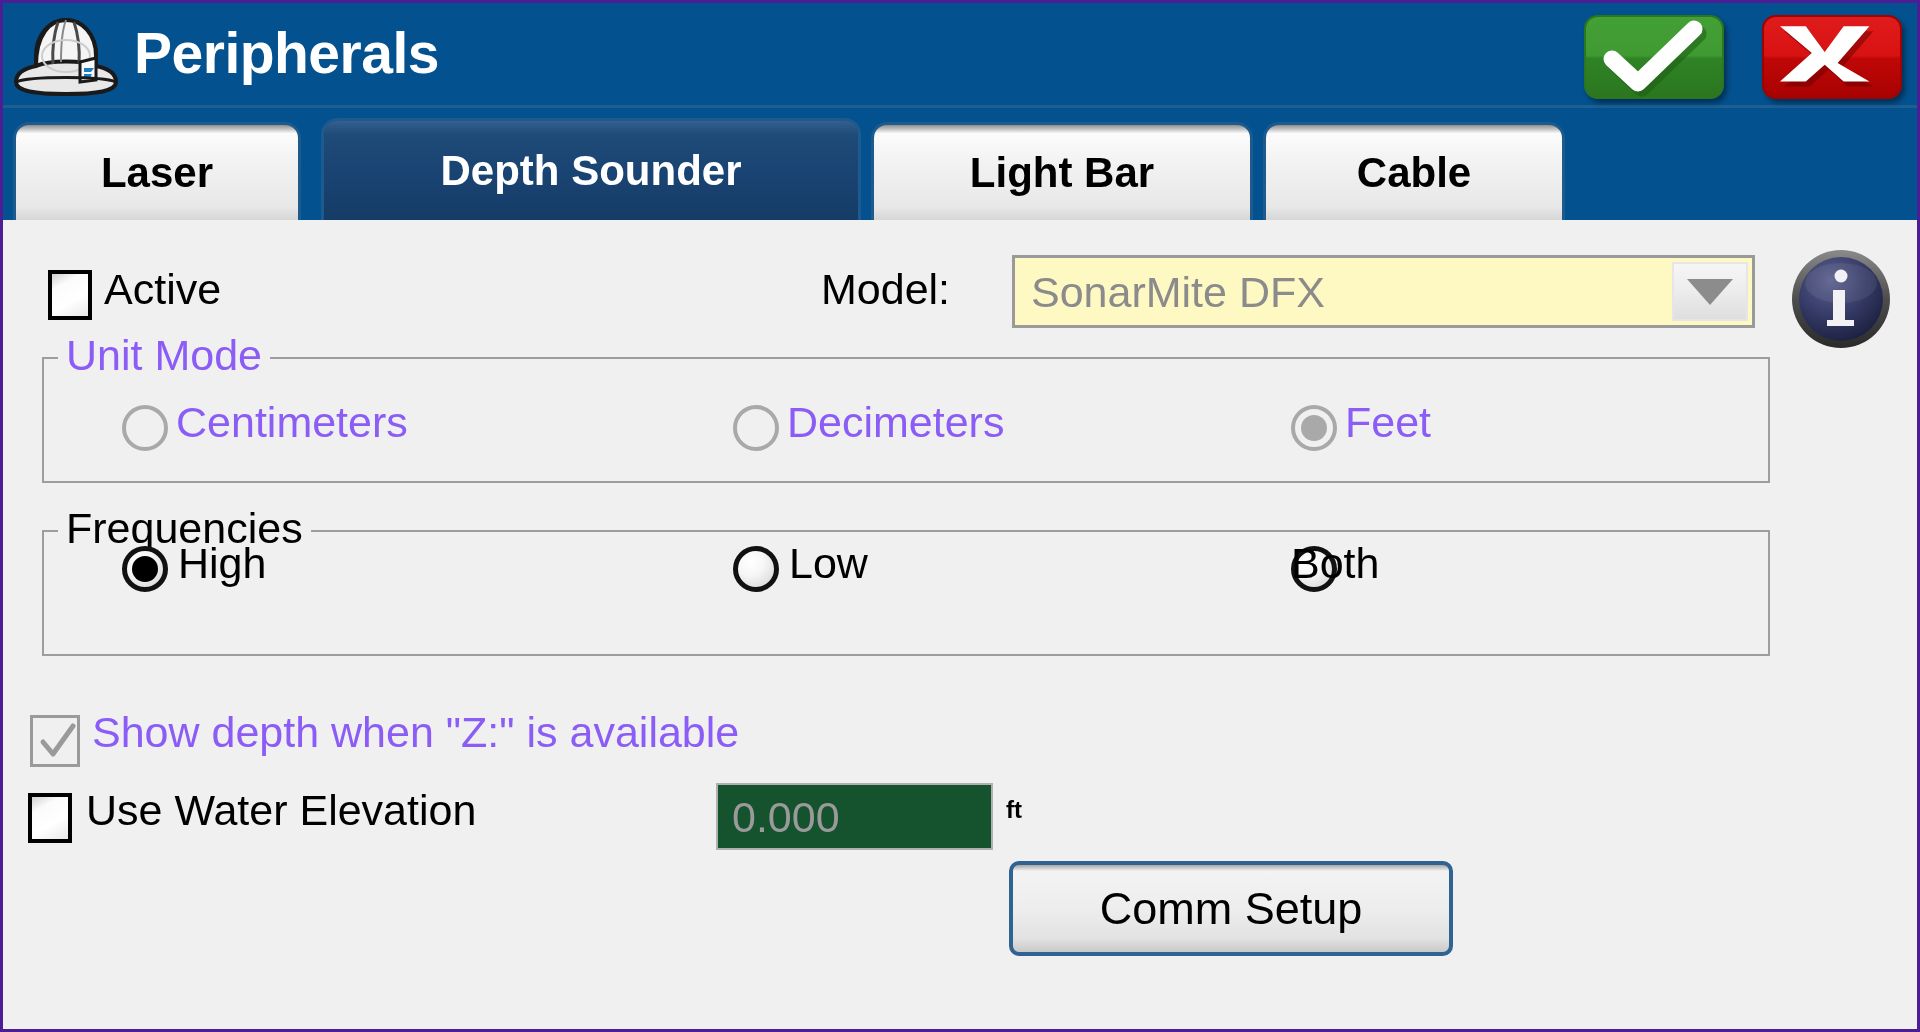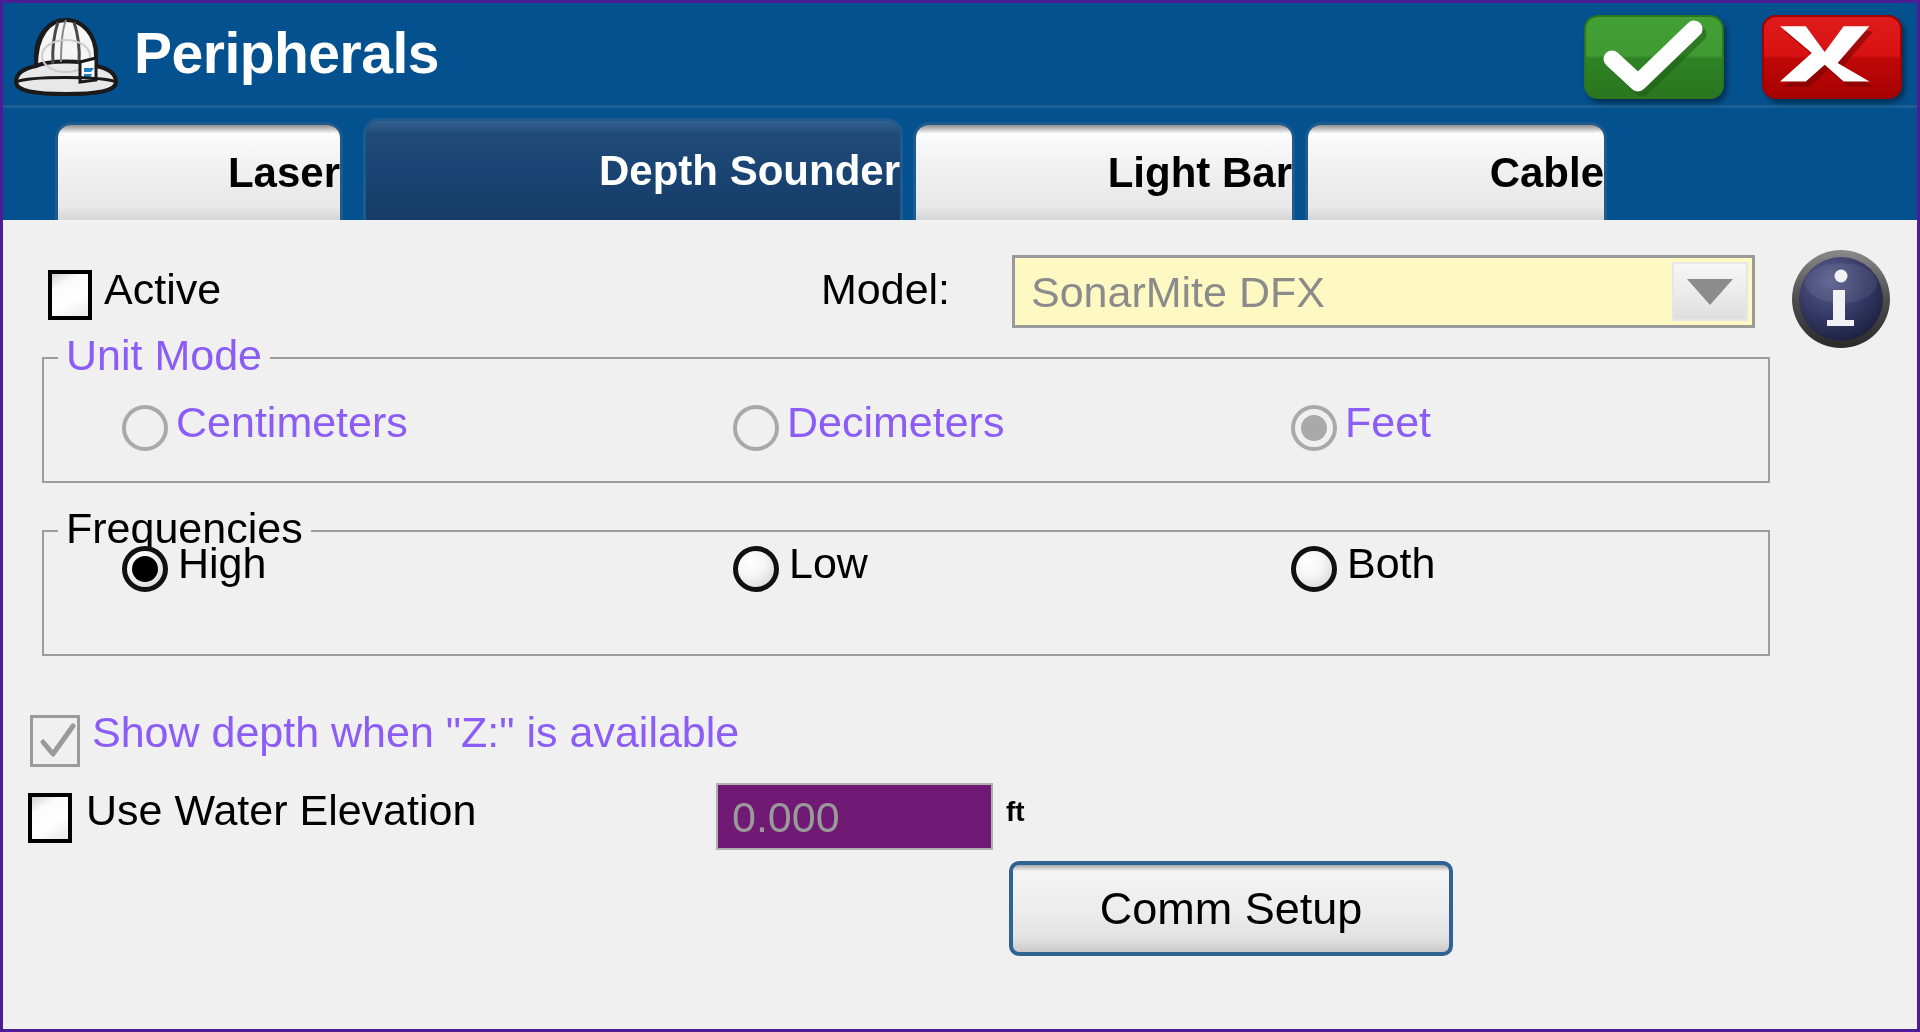--- a/index.html
+++ b/index.html
@@ -91,27 +91,26 @@
   .tab {
     position: absolute;
     top: 10px;
     height: 102px;
     box-sizing: border-box;
     border-radius: 16px 16px 0 0;
     border: 3px solid #1d5a8e;
     border-bottom: none;
     display: flex;
     align-items: center;
-    justify-content: flex-end;
+    justify-content: center;
     font-size: 42px;
     font-weight: bold;
     font-family: "Liberation Sans", sans-serif;
     overflow: hidden;
     cursor: pointer;
-    margin-left: 42px;
   }
   .tab.inactive {
     background: linear-gradient(180deg, #8e8e8e 0%, #fcfcfc 9%, #f2f2f2 40%, #e8e8e8 86%, #d6d6d6 100%);
     color: #000000;
     top: 14px;
     height: 98px;
   }
   .tab.active {
     background: linear-gradient(180deg, #33608f 0%, #1f4b78 14%, #194372 55%, #153c66 100%);
     color: #ffffff;
@@ -228,21 +227,21 @@
     border-left: 23px solid transparent;
     border-right: 23px solid transparent;
     border-top: 26px solid #8c8c8c;
   }
 
   
   .txtfield {
     position: absolute;
     box-sizing: border-box;
     border: 2px solid #b0b0b0;
-    background: #701a75;
+    background: #14532d;
   }
   .txtfield .tval {
     position: absolute;
     left: 14px;
     top: 50%;
     transform: translateY(-50%);
     font-size: 43px;
     color: #9a9a9a;
     font-family: "Liberation Sans", sans-serif;
   }
@@ -386,35 +385,35 @@
     </div>
     <div class="rd enabled" style="left:116px; top:326px;">
       <div class="dot"></div>
     </div>
     <div class="lbl on" style="left:172px; top:319px;">High</div>
 
     <div class="rd enabled" style="left:727px; top:326px;"></div>
     <div class="lbl on" style="left:783px; top:319px;">Low</div>
 
     <div class="rd enabled" style="left:1285px; top:326px;"></div>
-    <div class="lbl on" style="left:1341px; top:319px;text-align:center;">Both</div>
+    <div class="lbl on" style="left:1285px; top:319px;text-align:center;">Both</div>
 
     <div class="cb disabled" style="left:24px; top:495px; width:50px; height:52px;">
       <svg class="tick" width="52" height="54" viewBox="0 0 52 54">
         <path d="M11 27 L21 39 L41 11" fill="none" stroke="#9a9a9a" stroke-width="5" stroke-linecap="round" stroke-linejoin="round"></path>
       </svg>
     </div>
     <div class="lbl off" style="left:86px; top:488px;">Show depth when "Z:" is available</div>
 
     <div class="cb enabled" style="left:22px; top:573px;"></div>
     <div class="lbl on" style="left:80px; top:566px;">Use Water Elevation</div>
 
     <div class="txtfield" style="left:710px; top:563px; width:277px; height:67px;">
       <div class="tval">0.000</div>
     </div>
-    <div class="lbl on" style="left:1000px; top:576px; font-size:28px; font-weight:bold;">ft</div>
+    <div class="lbl on" style="left:1000px; top:576px; font-size:24px; font-weight:bold;">ft</div>
 
     <div class="pushbtn" style="left:1003px; top:641px; width:444px; height:95px;">
       <span>Comm Setup</span>
     </div>
 
   </div>
 </div>
 
 </body></html>

